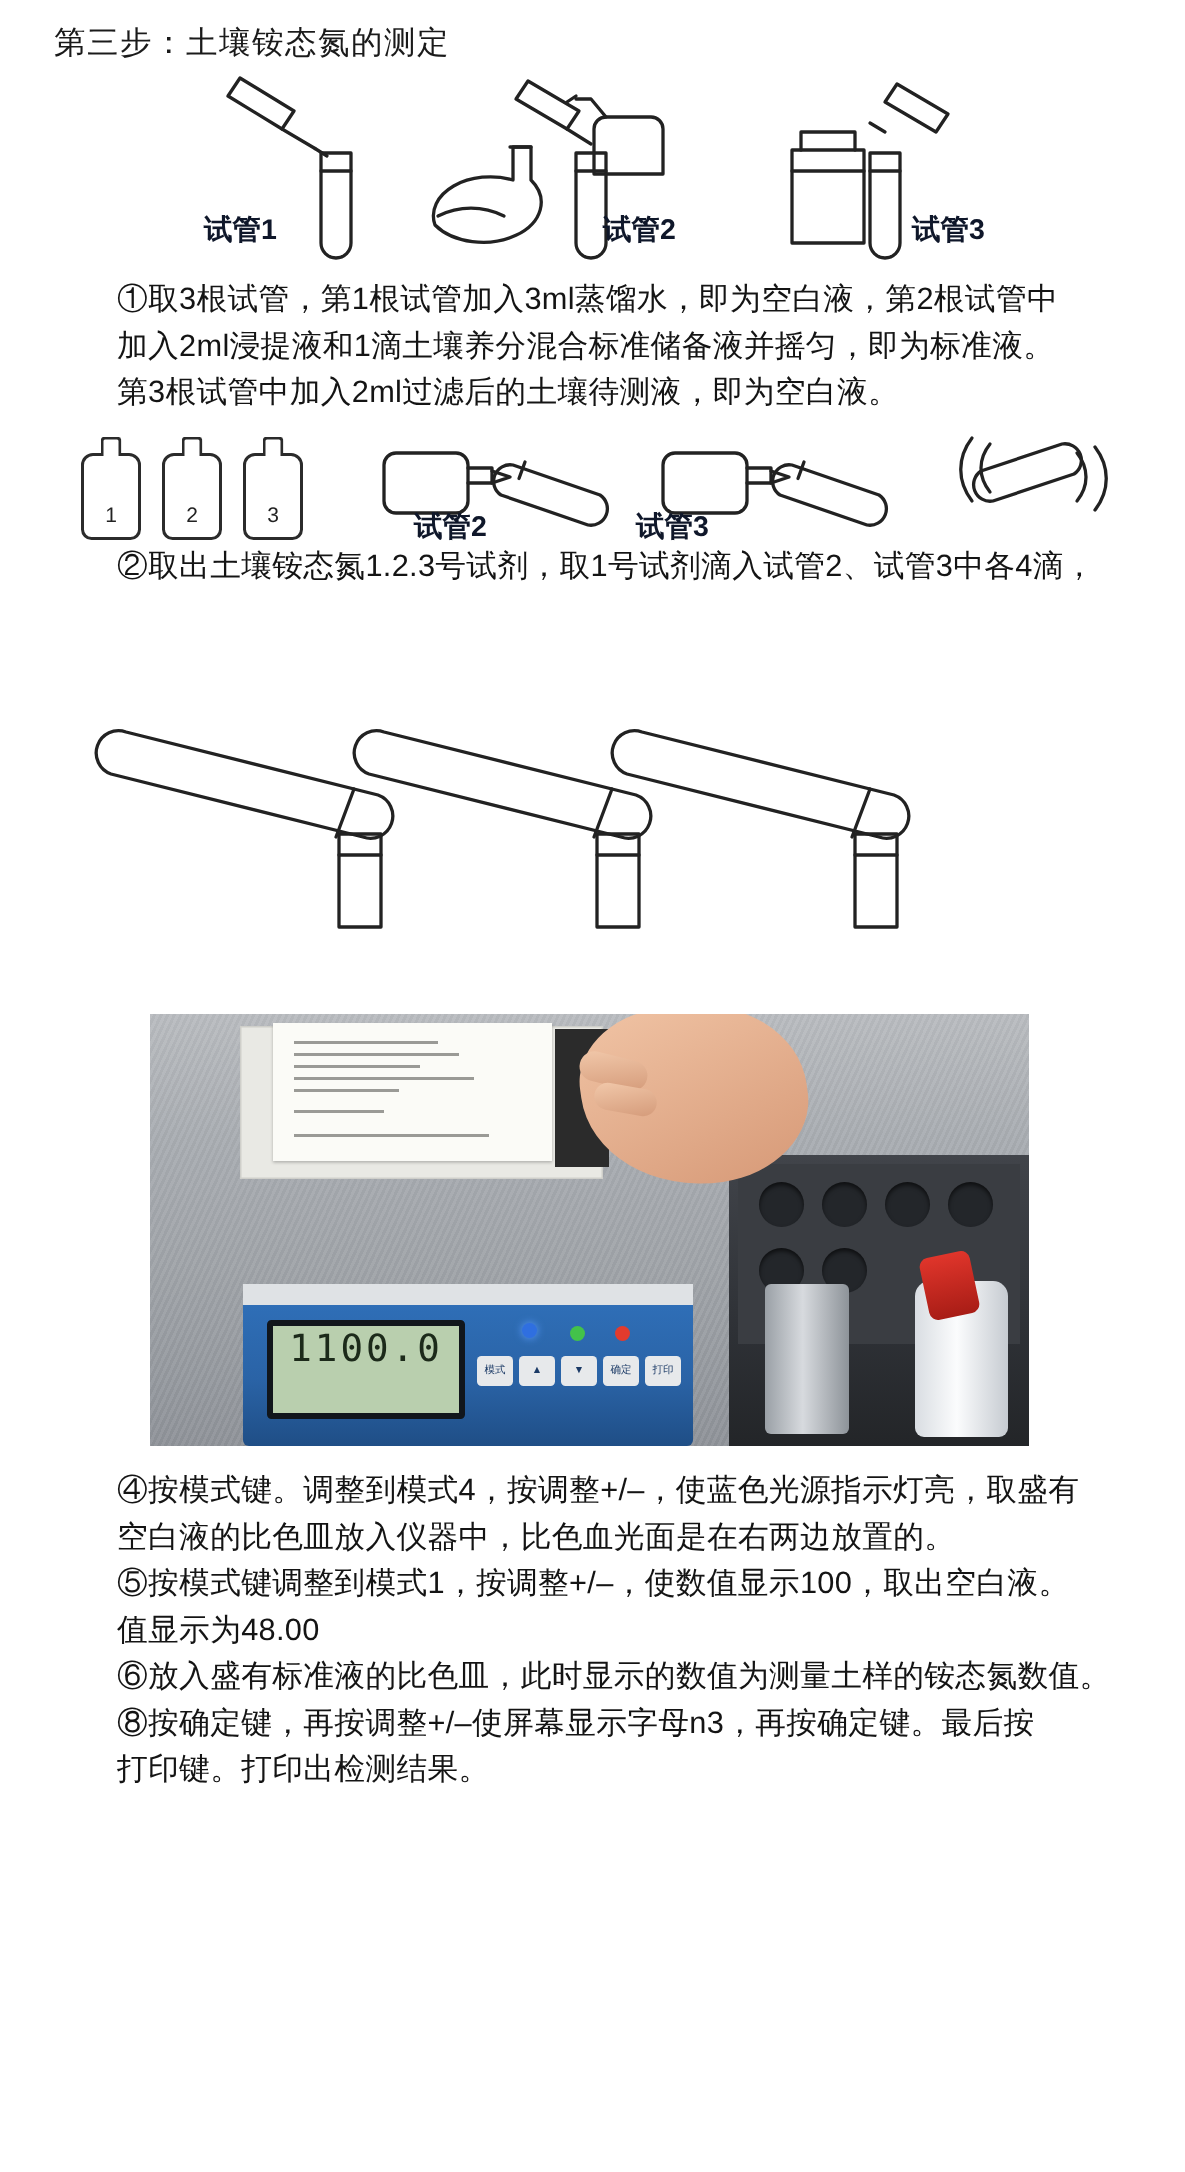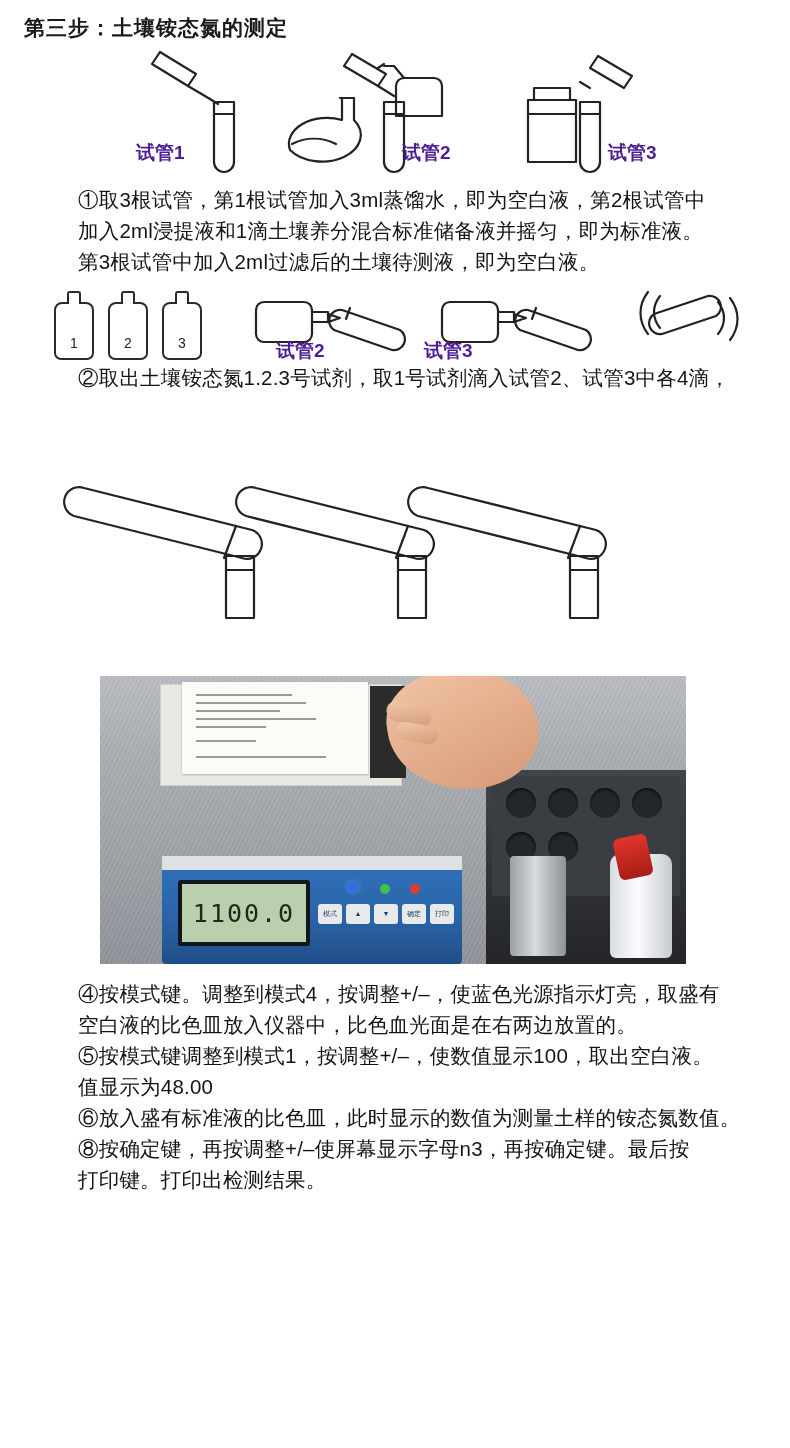--- a/index.html
+++ b/index.html
@@ -17,31 +17,31 @@
   }
   .page {
     position: relative;
     width: 790px;
     height: 1448px;
     box-sizing: border-box;
     padding: 0;
   }
   .title {
     position: absolute;
-    left: 24px;
+    left: 36px;
     top: 14px;
     font-size: 21px;
-    font-weight: bold;
+    font-weight: normal;
     letter-spacing: 1px;
   }
   .caption {
     position: absolute;
     font-size: 19px;
     font-weight: bold;
-    color: #4c1d95;
+    color: #0f172a;
     white-space: nowrap;
   }
 
   
   .para {
     position: absolute;
     left: 34px;
     width: 726px;
     font-size: 20.5px;
     line-height: 31px;
@@ -163,21 +163,21 @@
     background: linear-gradient(180deg,#2f6fb8 0%, #2a63a6 55%, #1f4e86 100%);
     border-radius:4px;
   }
   .photo .instrument .casing{
     position:absolute; left:0; top:-10px; width:300px; height:14px;
     background:#dfe2e5;
   }
   .photo .lcd{
     position:absolute; left:16px; top:14px; width:124px; height:58px;
     background:#b9cfae; border:4px solid #11161c; border-radius:3px;
-    display:flex; align-items:center; justify-content:center;
+    display:flex; align-items:flex-start; justify-content:center;
   }
   .photo .lcdtext{
     font-family:"DejaVu Sans Mono", monospace;
     font-size:25px; color:#1c2a1a; letter-spacing:2px;
   }
   .photo .keypad{
     position:absolute; left:156px; top:16px; width:138px; height:58px;
   }
   .photo .key{
     position:absolute; width:24px; height:20px; background:#e7e9eb;

